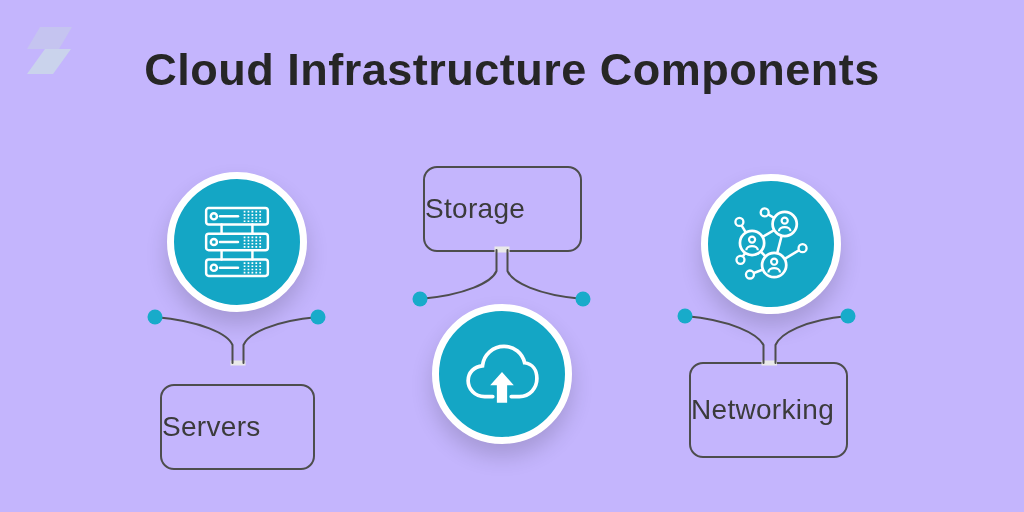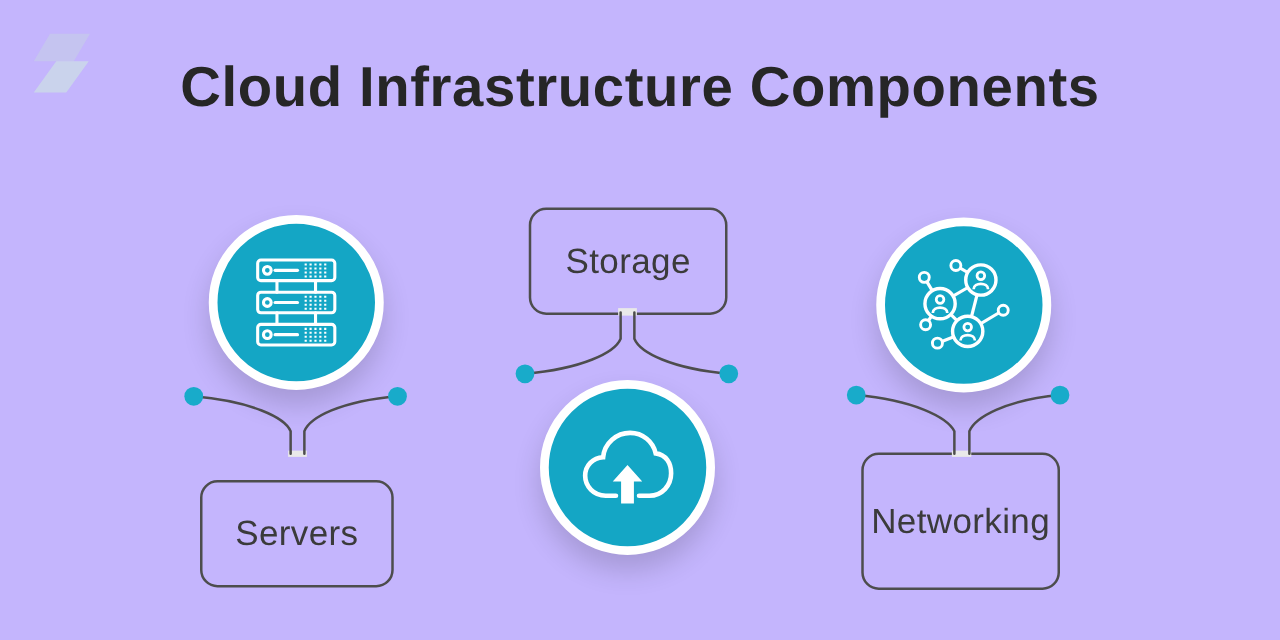--- a/index.html
+++ b/index.html
@@ -9,25 +9,25 @@
   .title{position:absolute;top:44px;left:0;width:100%;text-align:center;margin:0;
          font-size:45px;font-weight:600;color:#262626;letter-spacing:.5px;}
   .node-circle{position:absolute;width:126px;height:126px;border-radius:50%;
                background:#14a6c5;border:7px solid #ffffff;
                box-shadow:0 12px 22px rgba(0,0,0,.16);
                display:flex;align-items:center;justify-content:center;z-index:2;}
   .circle-servers{left:167px;top:172px;}
   .circle-storage{left:432px;top:304px;}
   .circle-networking{left:701px;top:174px;}
   .node-box{position:absolute;box-sizing:border-box;border:2px solid #4d4d4d;border-radius:14px;
-            display:flex;align-items:center;justify-content:center;background:transparent;
+            display:flex;align-items:center;background:transparent;
             color:#3b3b3b;font-size:28px;font-weight:500;letter-spacing:.3px;z-index:1;}
   .box-servers{left:160px;top:384px;width:155px;height:86px;}
   .box-storage{left:423px;top:166px;width:159px;height:86px;}
-  .box-networking{left:689px;top:362px;width:159px;height:110px;}
+  .box-networking{left:689px;top:362px;width:159px;height:96px;}
   .connector-overlay{position:absolute;left:0;top:0;z-index:5;pointer-events:none;}
 </style>
 </head>
 <body>
 
 <div class="canvas">
 
   <svg class="brand-logo" width="100" height="90" viewBox="0 0 100 90">
     <polygon points="40,27 72,27 59,49 27,49" fill="#c7d0e5" opacity="0.55"></polygon>
     <polygon points="45,49 71,49 53,74 27,74" fill="#cfe7e1" opacity="0.6"></polygon>

